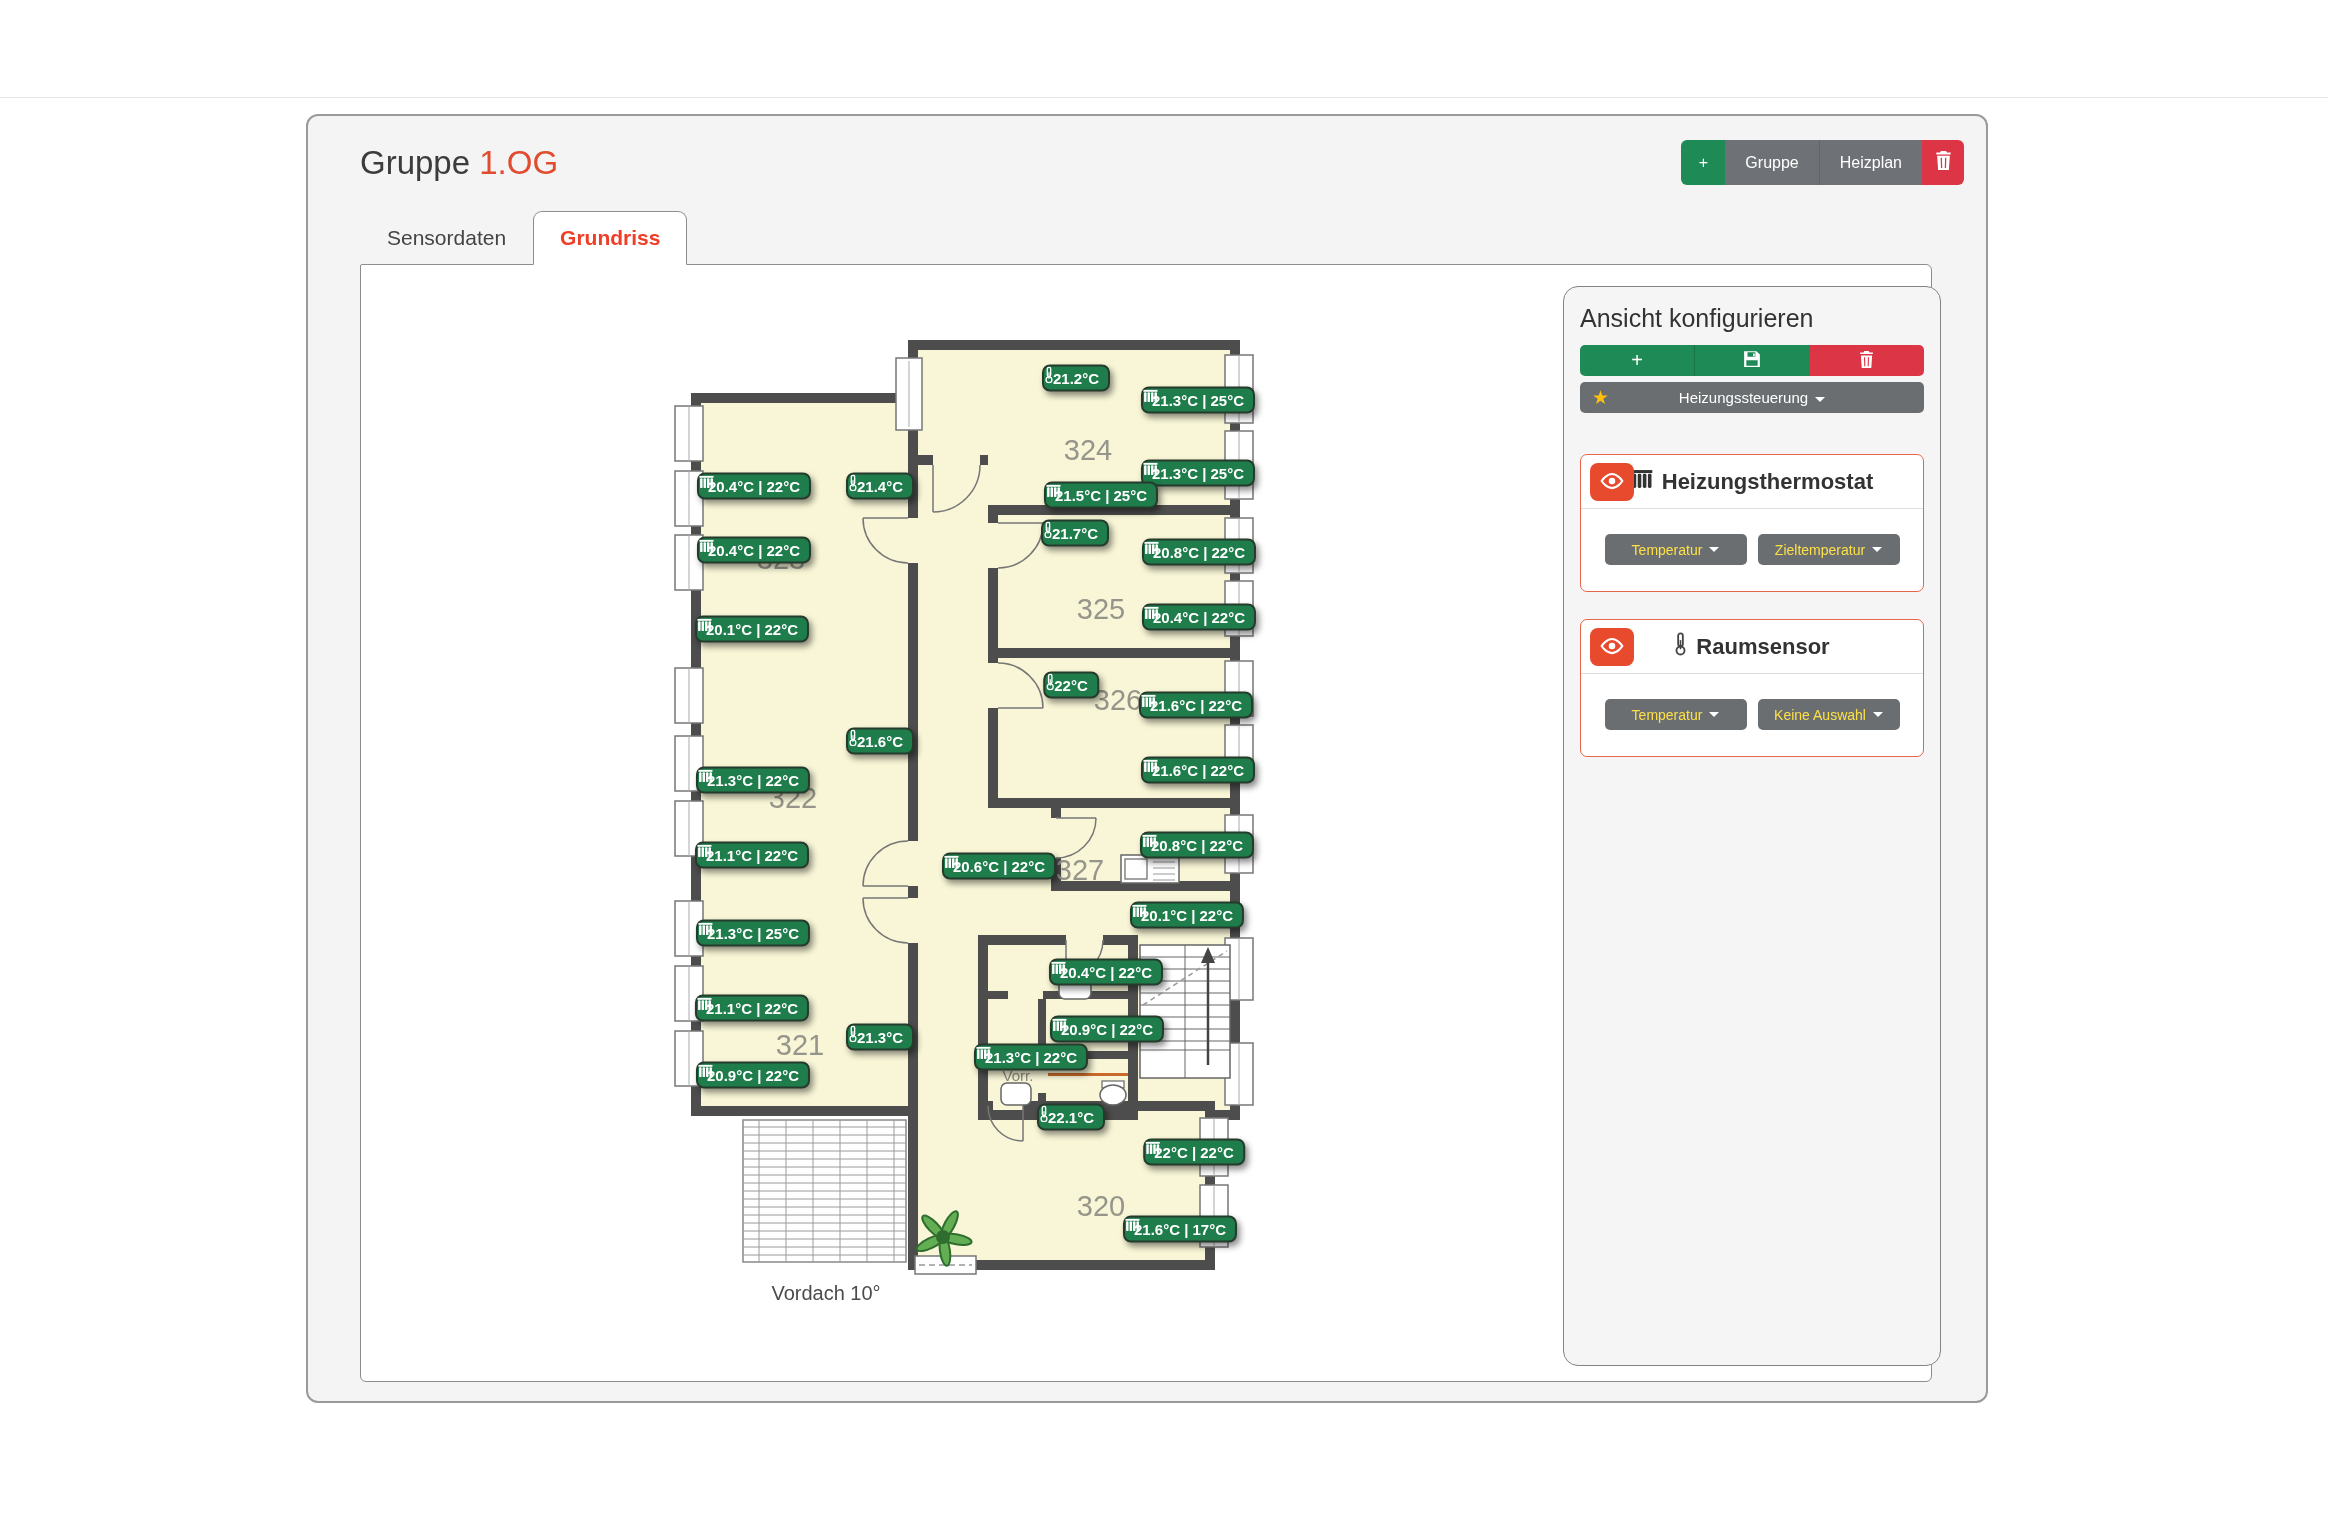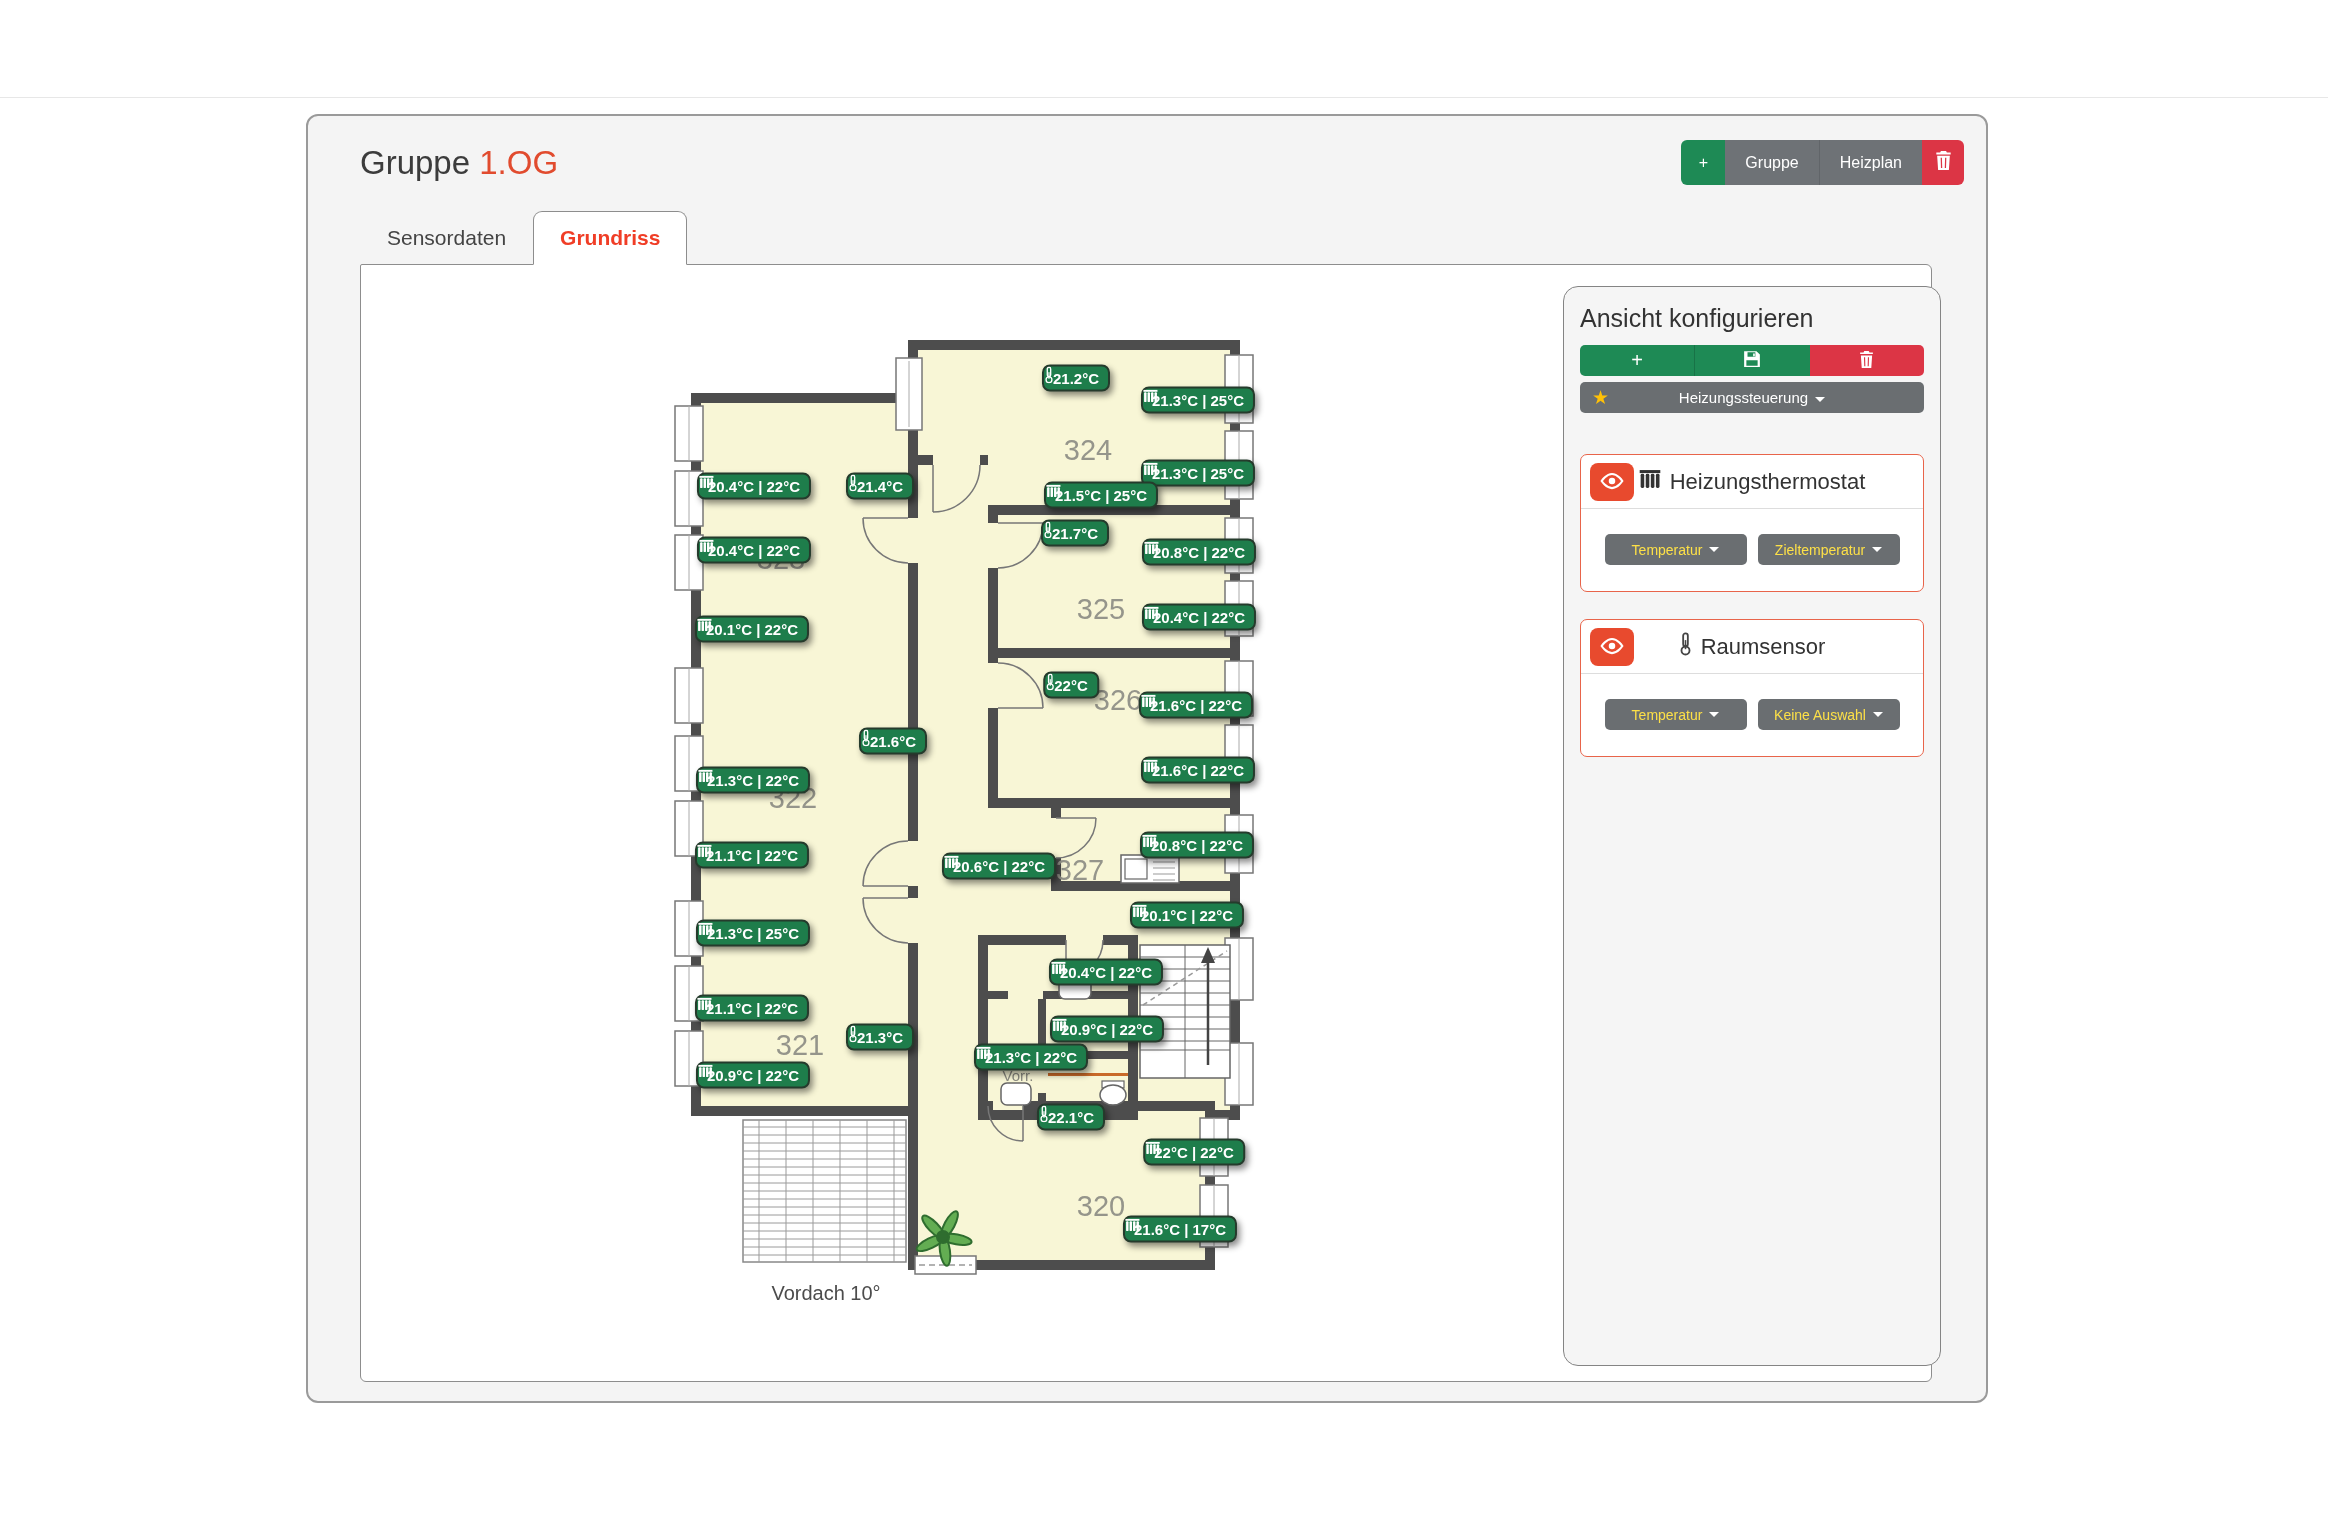--- a/index.html
+++ b/index.html
@@ -65,21 +65,21 @@
     border-left:5px solid transparent; border-right:5px solid transparent; border-top:5px solid #fff;
     vertical-align:middle; }
 
   .sensor-box { margin-top:41px; background:#ffffff; border:1px solid #e8644a; border-radius:7px;
     position:relative; padding-top:54px; }
   .sensor-box + .sensor-box { margin-top:27px; }
   .sensor-head { position:absolute; left:0; top:0; width:100%; height:54px;
     display:flex; align-items:center; justify-content:center; border-bottom:1px solid #ddd; }
   .eye-btn { position:absolute; left:9px; top:8px; width:44px; height:38px; background:#e84a2e;
     border:none; border-radius:8px; display:flex; align-items:center; justify-content:center; cursor:pointer; }
-  .sensor-title { font-size:22px; color:#333; display:flex; align-items:center; gap:9px; }
+  .sensor-title { font-size:22px; color:#333; display:flex; align-items:center; gap:9px;font-weight:bold; }
   .sensor-drops { display:flex; justify-content:space-around; padding:25px 18px 26px; }
   .drop-btn { width:142px; height:31px; background:#6a6e71; border:none; border-radius:5px;
     color:#fde047; font-size:14px; display:flex; align-items:center; justify-content:center; cursor:pointer; }
 </style>
 </head>
 <body>
 
 <div class="page">
   <div class="page-topline"></div>
 
@@ -287,21 +287,21 @@
           <div class="badge" style="left: 428px; top: 334px; margin-top: 18px;">
             <svg width="10" height="17" viewBox="0 0 10 18">
               <g stroke="#fff" stroke-width="1.4" fill="none">
                 <rect x="3.2" y="0.8" width="3.6" height="10" rx="1.8"></rect>
                 <circle cx="5" cy="14" r="3.1"></circle>
               </g>
               <rect x="4.4" y="6" width="1.2" height="7" fill="#fff"></rect>
             </svg>
             <span>22°C</span>
           </div>
-          <div class="badge" style="left: 250px; top: 408px;">
+          <div class="badge" style="left: 237px; top: 408px;">
             <svg width="10" height="17" viewBox="0 0 10 18">
               <g stroke="#fff" stroke-width="1.4" fill="none">
                 <rect x="3.2" y="0.8" width="3.6" height="10" rx="1.8"></rect>
                 <circle cx="5" cy="14" r="3.1"></circle>
               </g>
               <rect x="4.4" y="6" width="1.2" height="7" fill="#fff"></rect>
             </svg>
             <span>21.6°C</span>
           </div>
           <div class="badge" style="left: 237px; top: 704px;">

